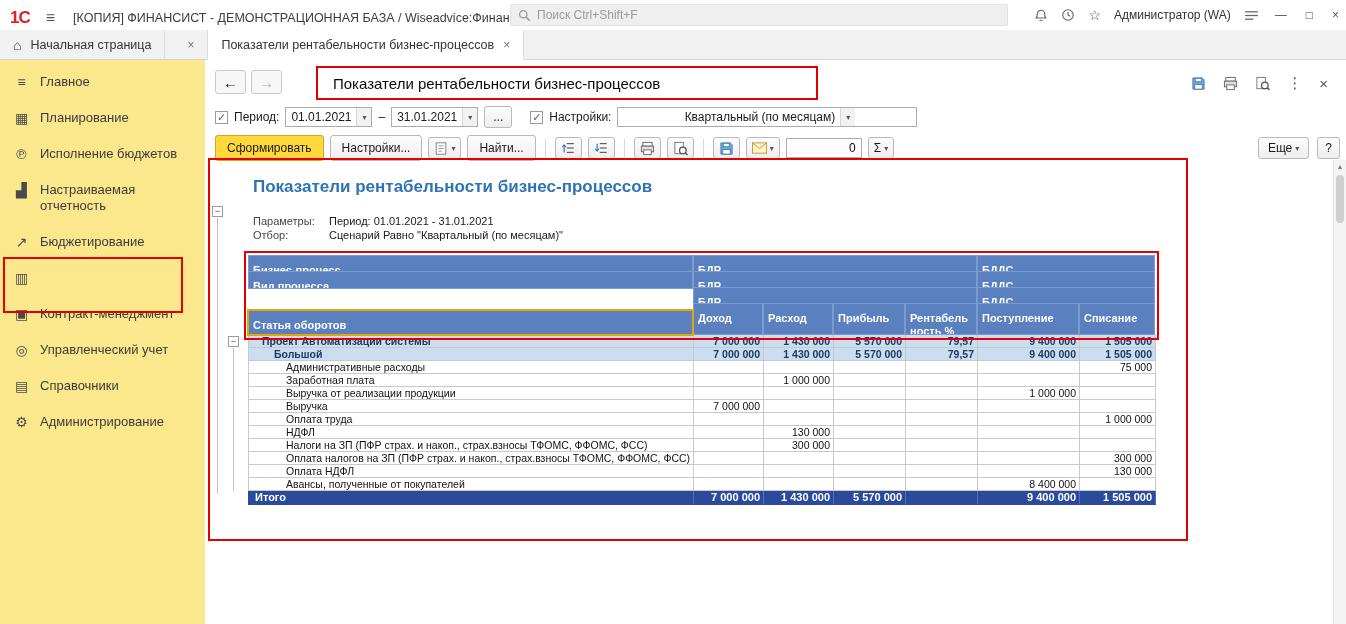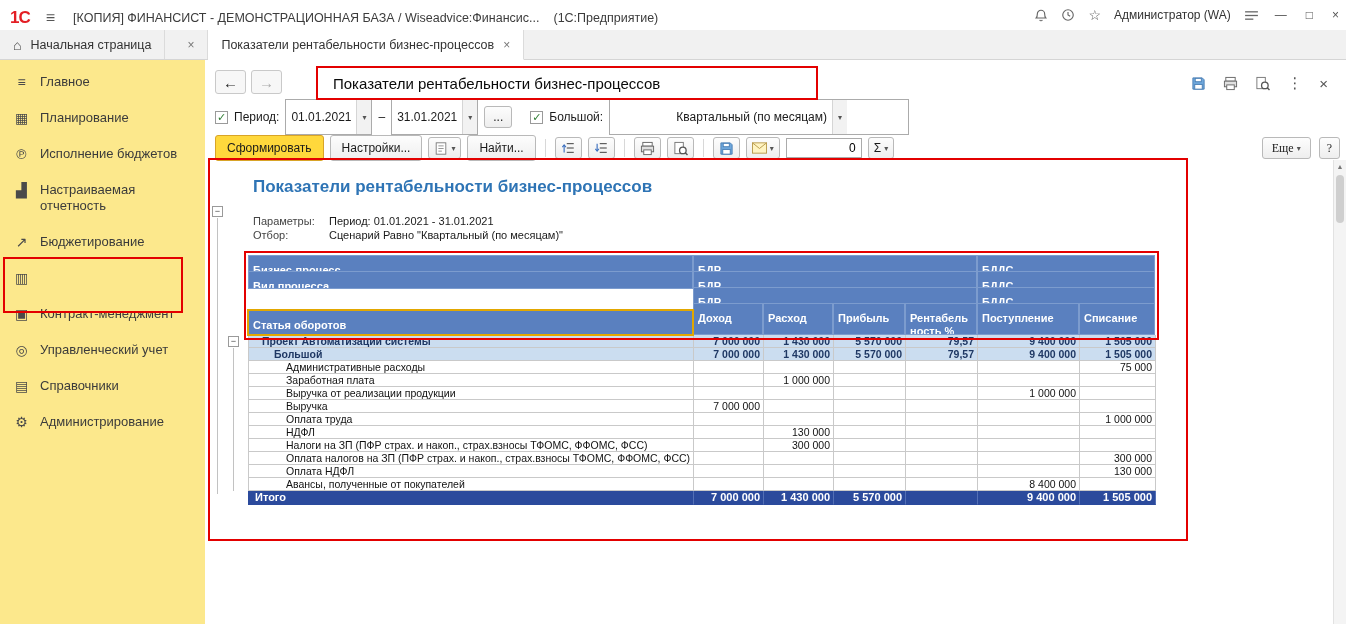--- a/index.html
+++ b/index.html
@@ -34,33 +34,33 @@
   .content { position: absolute; left: 205px; top: 60px; right: 0; bottom: 0; background: #fff; }
   .nav-row { position: absolute; left: 10px; top: 10px; display: flex; gap: 5px; }
   .nav-btn { width: 31px; height: 24px; border: 1px solid #C9C9C9; border-radius: 3px; background: #F7F7F7; display: flex; align-items: center; justify-content: center; font-size: 15px; color: #222; cursor: pointer; }
   .nav-btn.fwd { color: #ABABAB; }
   .page-title { position: absolute; left: 128px; top: 15px; font-size: 15px; color: #0a0a0a; white-space: nowrap; }
   .hdr-icons { position: absolute; top: 14px; right: 18px; display: flex; gap: 17px; align-items: center; color: #555; }
   .hdr-icons .hi { cursor: pointer; display: flex; align-items: center; font-size: 15px; }
 
   .filters { position: absolute; left: 10px; top: 46px; display: flex; align-items: center; gap: 6px; font-size: 12px; color: #1a1a1a; height: 22px; }
   .chk { width: 13px; height: 13px; border: 1px solid #9a9a9a; background: #fff; display: flex; align-items: center; justify-content: center; font-size: 11px; line-height: 11px; color: #2E7D32; cursor: pointer; }
-  .inp { height: 36px; border: 1px solid #ABABAB; background: #fff; display: flex; align-items: center; cursor: text; }
+  .inp { height: 20px; border: 1px solid #ABABAB; background: #fff; display: flex; align-items: center; cursor: text; }
   .inp .txt { padding: 0 5px; font-size: 12px; }
   .dd { width: 15px; height: 100%; border-left: 1px solid #D5D5D5; background: #F2F2F2; display: flex; align-items: center; justify-content: center; font-size: 8px; color: #555; cursor: pointer; }
   .combo { width: 300px; justify-content: center; }
 
   .actions { position: absolute; left: 10px; top: 77px; display: flex; align-items: center; gap: 6px; height: 22px; }
   .btn { height: 22px; border: 1px solid #B9B9B9; border-radius: 3px; background: linear-gradient(#FDFDFD, #EEEEEE); font-size: 12px; padding: 12px 11px; display: flex; align-items: center; color: #1a1a1a; cursor: pointer; white-space: nowrap; }
   .btn.primary { background: #FFD83C; border-color: #D8A428; }
   .icon-btn { padding: 0 5px; gap: 3px; }
   .icon-btn .dda { font-size: 8px; color: #555; }
   .vsep { width: 1px; height: 18px; background: #D8D8D8; margin: 0 3px; }
   .num { width: 76px; height: 20px; border: 1px solid #ABABAB; background: #fff; font-size: 12px; display: flex; align-items: center; justify-content: flex-end; padding: 0 5px; cursor: text; }
-  .right-btns { position: absolute; top: 77px; right: 6px; display: flex; gap: 8px; font-family: Liberation Serif, serif; }
+  .right-btns { position: absolute; top: 77px; right: 6px; display: flex; gap: 8px; }
 
   
   .report { position: absolute; left: 0; top: 100px; right: 14px; bottom: 0; overflow: hidden; }
   .rpt-title { position: absolute; left: 48px; top: 17px; font-size: 17px; font-weight: bold; color: #2E74B5; white-space: nowrap; }
   .params { position: absolute; left: 48px; top: 55px; display: grid; grid-template-columns: 72px auto; gap: 2px 4px; font-size: 11px; color: #1a1a1a; }
   .params .pl { color: #444; }
 
   .grp-box { position: absolute; width: 11px; height: 11px; border: 1px solid #9a9a9a; background: #fff; font-size: 9px; line-height: 9px; text-align: center; color: #444; cursor: pointer; z-index: 3; }
   .grp-line { position: absolute; width: 1px; background: #C2C2C2; }
 
@@ -103,20 +103,29 @@
 </head>
 <body>
 
 <div id="app">
 
   <div class="topbar">
     <span class="logo">1С</span>
     <span class="burger">≡</span>
     <span class="win-title">[КОПИЯ] ФИНАНСИСТ - ДЕМОНСТРАЦИОННАЯ БАЗА / Wiseadvice:Финансис...</span>
     <span class="win-suffix">(1С:Предприятие)</span>
+    <div class="search">
+      <span>
+        <svg width="13" height="13" viewBox="0 0 16 16">
+            <circle cx="6.5" cy="6.5" r="4.5" fill="none" stroke="#9a9a9a" stroke-width="1.6"></circle>
+            <line x1="10" y1="10" x2="14.5" y2="14.5" stroke="#9a9a9a" stroke-width="1.8"></line>
+          </svg>
+      </span>
+      <span>Поиск Ctrl+Shift+F</span>
+    </div>
     <div class="top-right">
       <span class="tr-ic">
         <svg width="14" height="15" viewBox="0 0 16 16">
             <path d="M8 2a4.2 4.2 0 0 0-4.2 4.2c0 3-1.3 4.6-1.3 4.6h11s-1.3-1.6-1.3-4.6A4.2 4.2 0 0 0 8 2z" fill="none" stroke="#666" stroke-width="1.3"></path>
             <path d="M6.5 13a1.6 1.6 0 0 0 3 0" fill="none" stroke="#666" stroke-width="1.3"></path>
           </svg>
       </span>
       <span class="tr-ic">
         <svg width="14" height="14" viewBox="0 0 16 16">
             <circle cx="8" cy="8" r="6" fill="none" stroke="#666" stroke-width="1.3"></circle>
@@ -237,21 +246,21 @@
         <span class="dd">▾</span>
       </div>
       <span>–</span>
       <div class="inp">
         <span class="txt">31.01.2021</span>
         <span class="dd">▾</span>
       </div>
       <div class="btn" style="padding:0 8px">...</div>
       <span style="width:6px"></span>
       <span class="chk">✓</span>
-      <span>Большой:</span>
+      <span>Настройки:</span>
       <div class="inp combo">
         <span class="txt">Квартальный (по месяцам)</span>
         <span class="dd">▾</span>
       </div>
     </div>
 
     <div class="actions">
       <div class="btn primary">Сформировать</div>
       <div class="btn">Настройки...</div>
       <div class="btn icon-btn">

